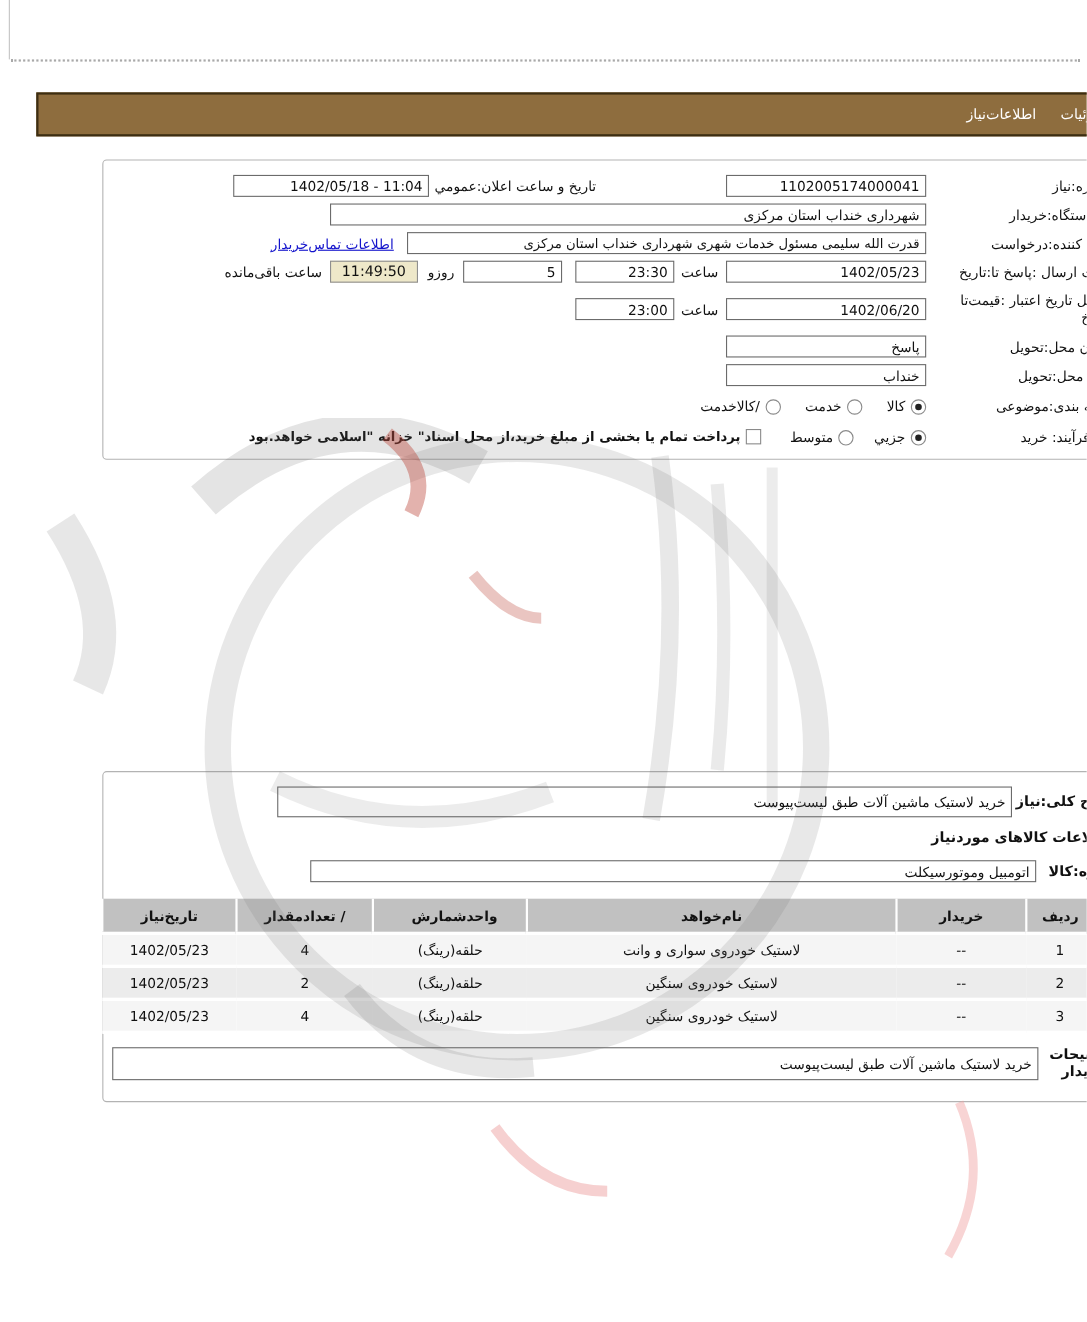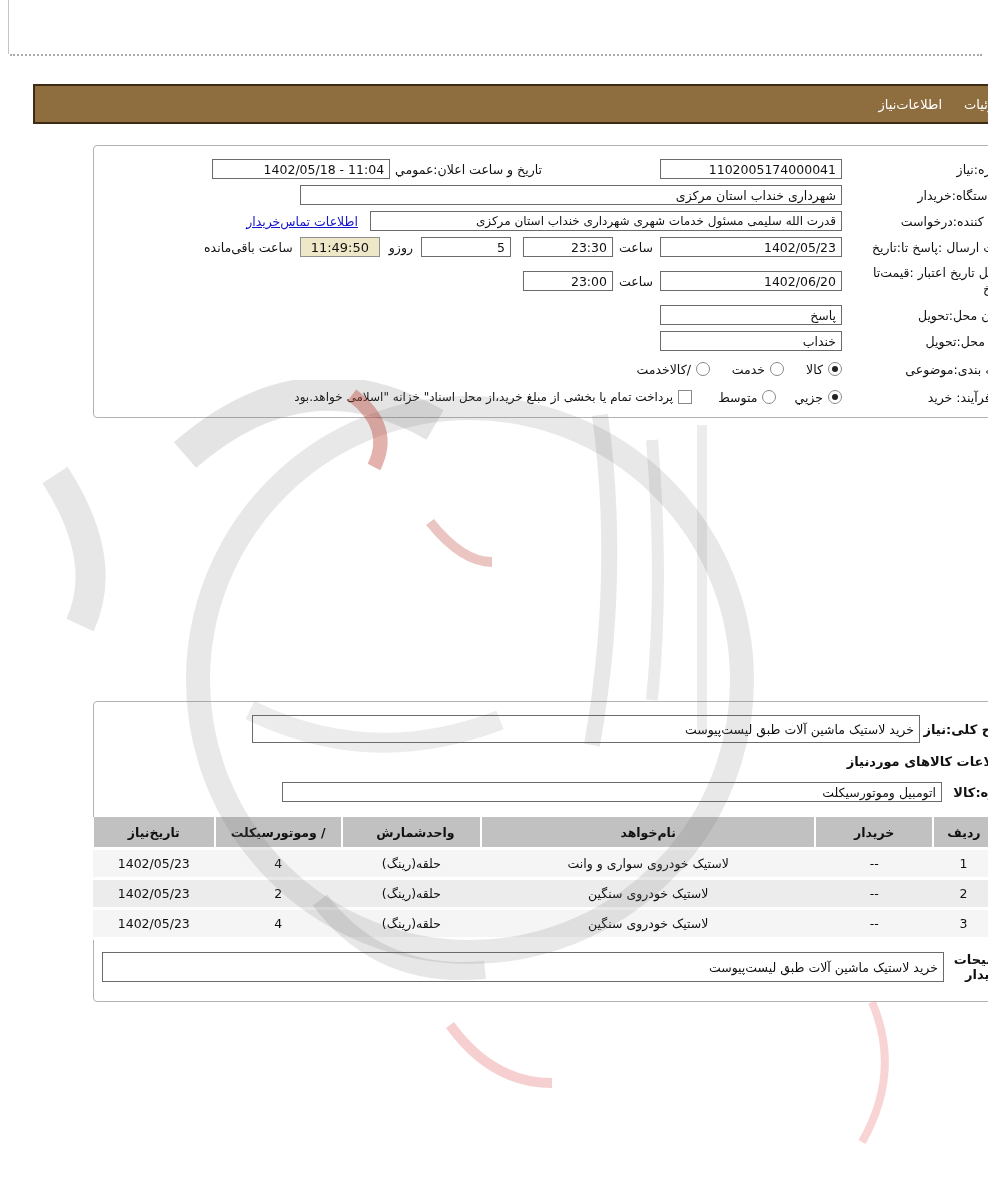--- a/index.html
+++ b/index.html
@@ -22,21 +22,21 @@
   .box{border:1px solid #6b6b6b;background:#fff;height:20px;display:flex;align-items:center;
        padding:0 5px;font-size:12.5px;box-sizing:border-box;}
   .boxA{width:182px;flex:0 0 182px;}
   .ltr{direction:ltr;unicode-bidi:embed;}
   .link{color:#1313cc;text-decoration:underline;cursor:pointer;font-size:12.5px;}
   .cream{background:#eee8c9;border:1px solid #8f8f8f;width:80px;flex:0 0 80px;justify-content:center;font-size:13px;}
   .radio{width:12px;height:12px;border-radius:50%;border:1px solid #8a8a8a;background:#fff;display:inline-block;
          margin-left:5px;position:relative;flex:0 0 12px;cursor:pointer;}
   .radio.on::after{content:"";position:absolute;top:3px;left:3px;right:3px;bottom:3px;border-radius:50%;background:#222;}
   .chk{width:12px;height:12px;border:1px solid #8a8a8a;background:#fff;display:inline-block;margin-left:5px;flex:0 0 12px;cursor:pointer;}
-  .opt{display:flex;align-items:flex-start;font-size:12.5px;}
+  .opt{display:flex;align-items:flex-end;font-size:12.5px;}
   .b{font-weight:bold;}
   
   .sechead{font-weight:bold;font-size:13px;margin:10px 2px 2px 0;}
   table.items{border-collapse:collapse;width:902px;margin:14px 18px 0 4px;font-size:12.5px;}
   table.items th{background:#c1c1c1;font-weight:bold;height:30px;border-left:2px solid #fff;border-bottom:3px solid #fff;padding:0 4px;}
   table.items td{height:27px;text-align:center;border-bottom:3px solid #fff;padding:0 4px;}
   table.items tr.r0 td{background:#f5f5f5;}
   table.items tr.r1 td{background:#ececec;}
   
   .wm{position:absolute;top:380px;left:0;width:988px;height:800px;pointer-events:none;z-index:40;}
@@ -133,21 +133,21 @@
     <div class="frow" style="margin-top:6px;">
       <span class="lbl">نوع فرآیند: خرید</span>
       <span class="opt">
           <span class="radio on"></span>
           <span>جزيي</span>
         </span>
       <span class="opt" style="margin-right:18px;">
           <span class="radio"></span>
           <span>متوسط</span>
         </span>
-      <span class="opt" style="margin-right:26px;">
+      <span class="opt" style="margin-right:26px;font-weight:bold;">
           <span class="chk"></span>
           <span style="font-size:12px;">پرداخت تمام یا بخشی از مبلغ خرید،از محل اسناد" خزانه "اسلامی خواهد.بود</span>
         </span>
     </div>
   </div>
 
   <div class="panel panel2 content">
     <div class="frow" style="min-height:30px;">
       <span class="b" style="flex:0 0 92px;">شرح کلی:نیاز</span>
       <span class="box" style="width:668px;height:28px;">خرید لاستیک ماشین آلات طبق لیست‌پیوست</span>
@@ -157,21 +157,21 @@
       <span class="b" style="flex:0 0 70px;">گروه:کالا</span>
       <span class="box" style="width:660px;">اتومبیل وموتورسیکلت</span>
     </div>
     <table class="items">
       <thead>
         <tr>
           <th style="width:55px;">ردیف</th>
           <th style="width:118px;">خریدار</th>
           <th style="width:366px;">نام‌خواهد</th>
           <th style="width:128px;padding-left:12px;">واحدشمارش</th>
-          <th style="width:122px;">/ وموتورسیکلت</th>
+          <th style="width:122px;">/ تعدادمقدار</th>
           <th style="width:118px;">تاریخ‌نیاز</th>
         </tr>
       </thead>
       <tbody>
         <tr class="r0">
           <td>1</td>
           <td>--</td>
           <td>لاستیک خودروی سواری و وانت</td>
           <td>حلقه(رینگ)</td>
           <td>4</td>

